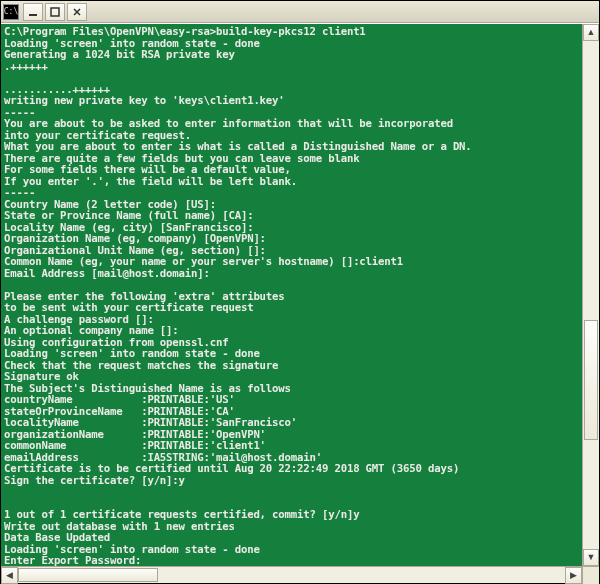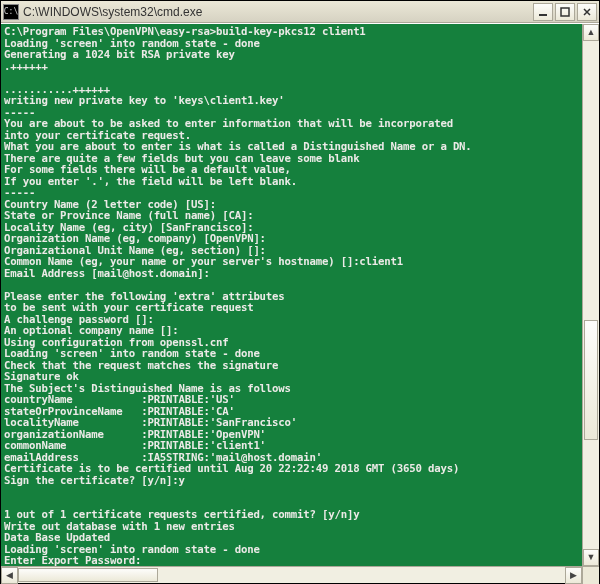--- a/index.html
+++ b/index.html
@@ -136,21 +136,20 @@
     border-left:1px solid #aca899;
   }
   .arrow { font-size: 9px; color:#444; line-height:1; }
 </style>
 </head>
 <body>
 
 <div class="window">
   <div class="titlebar">
     <div class="titlebar-icon">C:\</div>
-    <div class="titlebar-text">C:\WINDOWS\system32\cmd.exe</div>
     <div class="titlebar-buttons">
       <div class="titlebar-btn">
         <svg viewBox="0 0 10 10">
             <rect x="1" y="7" width="8" height="2" fill="#333"></rect>
           </svg>
       </div>
       <div class="titlebar-btn">
         <svg viewBox="0 0 10 10">
             <rect x="1" y="1" width="8" height="8" fill="none" stroke="#333" stroke-width="1.5"></rect>
           </svg>

